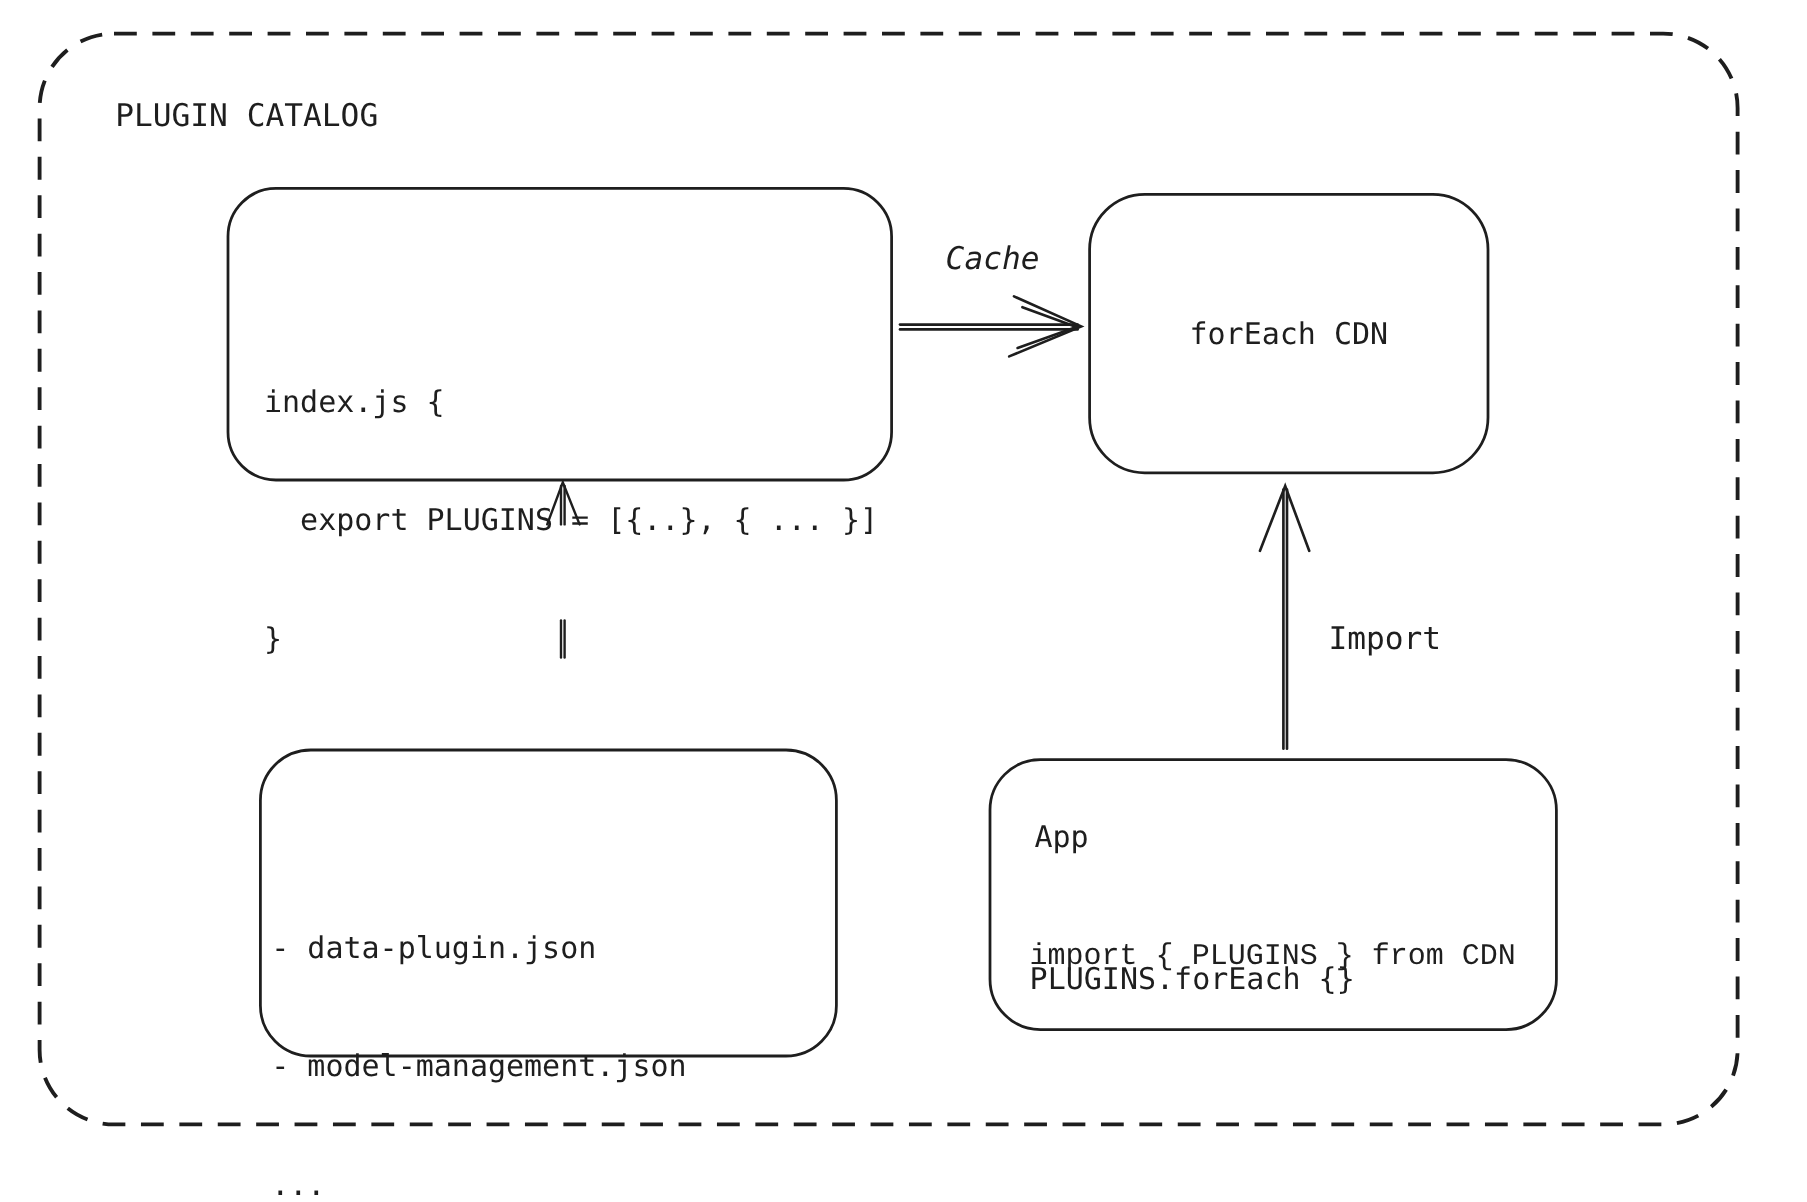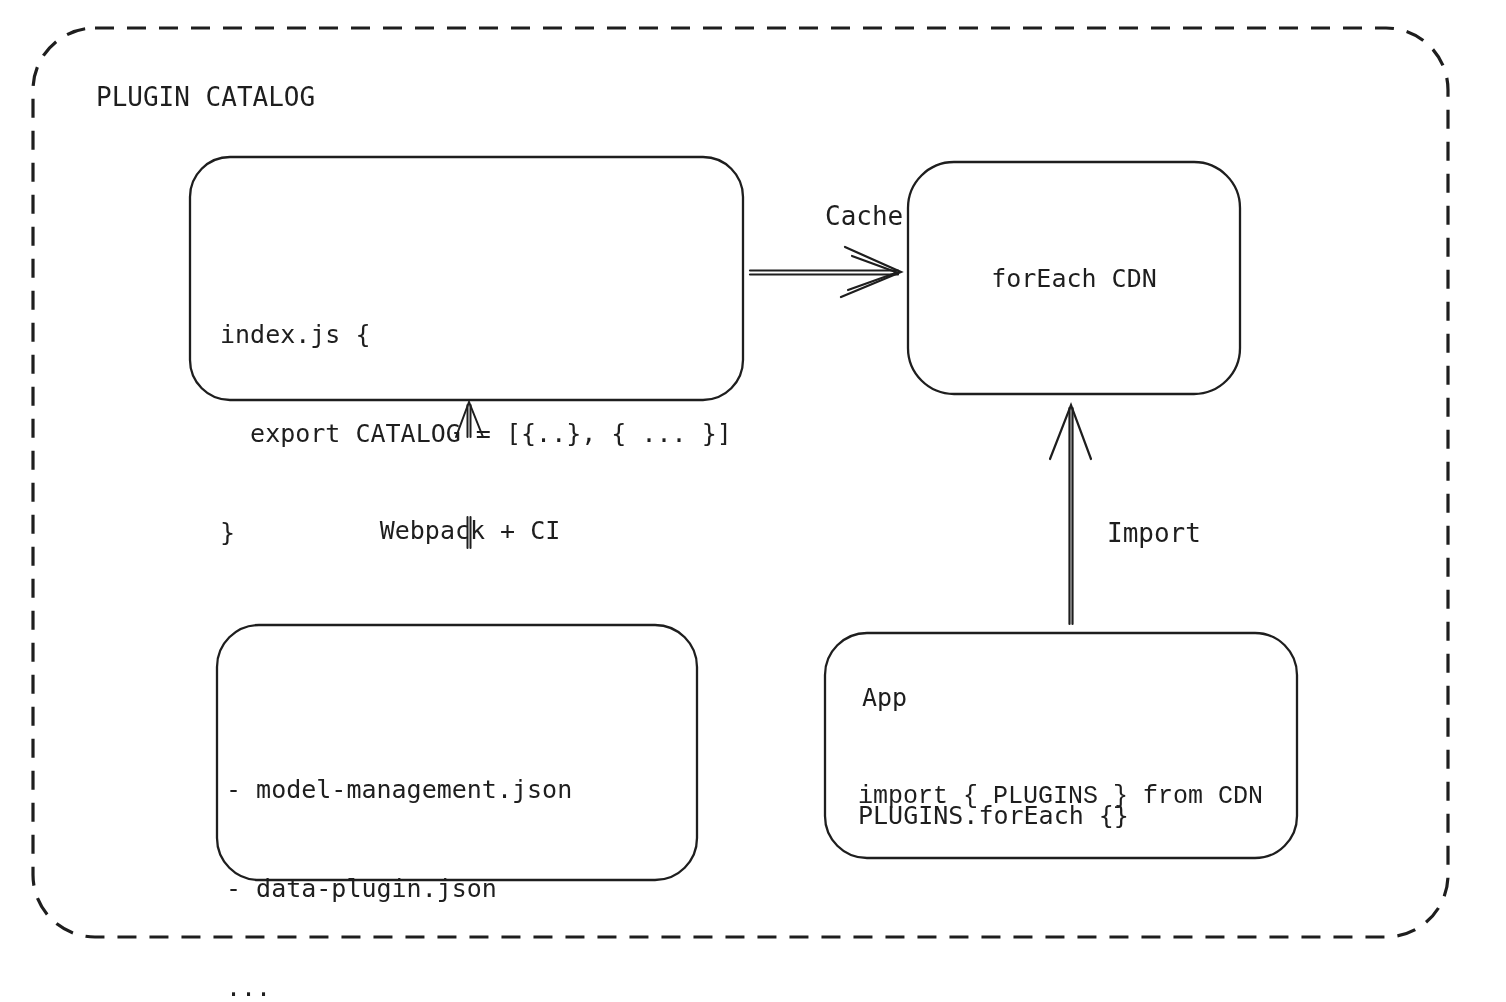--- a/index.html
+++ b/index.html
@@ -78,36 +78,35 @@
       <line x1="1072.5" y1="624" x2="1072.5" y2="408"></line>
       <polyline points="1050,459 1071,405 1091,459"></polyline>
     </g>
   </svg>
 
   <div class="txt fs26" style="left:96px; top:82px;">PLUGIN CATALOG</div>
 
 
   <div class="txt fs25" style="left:220px; top:252px;">
     <div>index.js {</div>
-    <div>  export CATALOG = [{..}, { ... }]</div>
+    <div>  export PLUGINS = [{..}, { ... }]</div>
     <div>}</div>
   </div>
 
-  <div class="txt fs26" style="left:825px; top:201px;">Cache</div>
+  <div class="txt fs26" style="left:788px; top:201px;font-style:italic;">Cache</div>
 
   <div class="txt fs25 flexc" style="left:908px; top:162px; width:332px; height:232px;">forEach CDN</div>
 
   <div class="txt fs25 center" style="left:340px; top:448px; width:260px;">
-    <div>Webpack + CI</div>
   </div>
 
 
   <div class="txt fs25" style="left:226px; top:707px;">
+    <div>- data-plugin.json</div>
     <div>- model-management.json</div>
-    <div>- data-plugin.json</div>
     <div>...</div>
   </div>
 
   <div class="txt fs25" style="left:862px; top:681px;">App</div>
 
   <div class="txt fs25" style="left:858px; top:780px;font-family:Liberation Mono, monospace;">import { PLUGINS } from CDN</div>
 
   <div class="txt fs25" style="left:858px; top:799px;">PLUGINS.forEach {}</div>
 
   <div class="txt fs26" style="left:1107px; top:518px;">Import</div>

